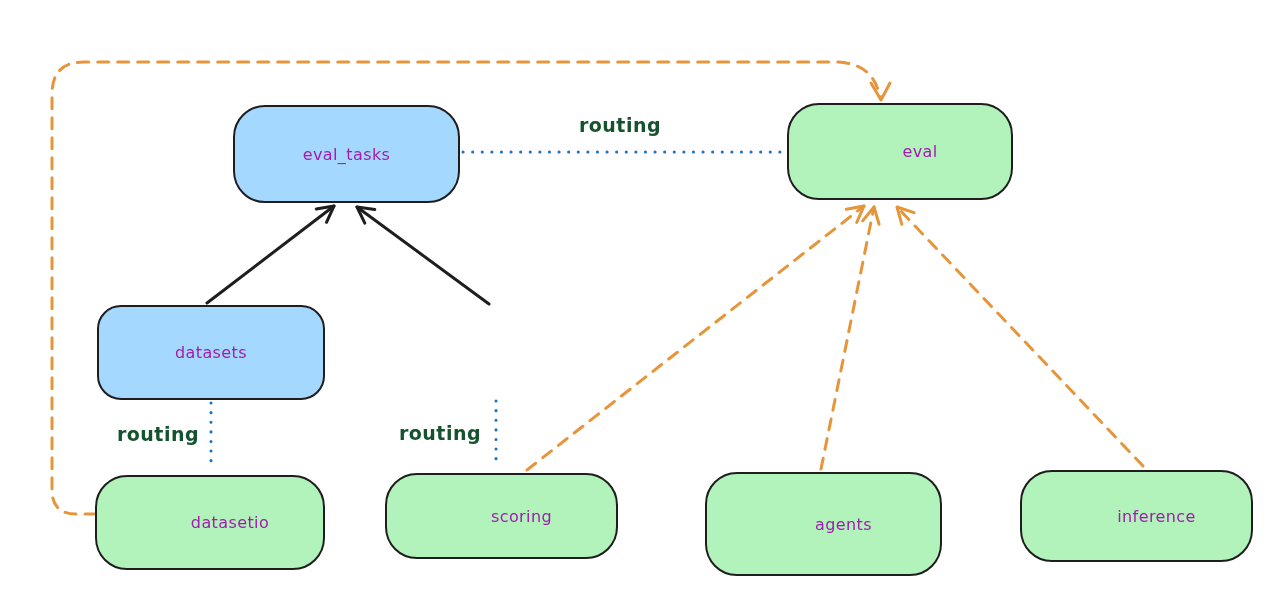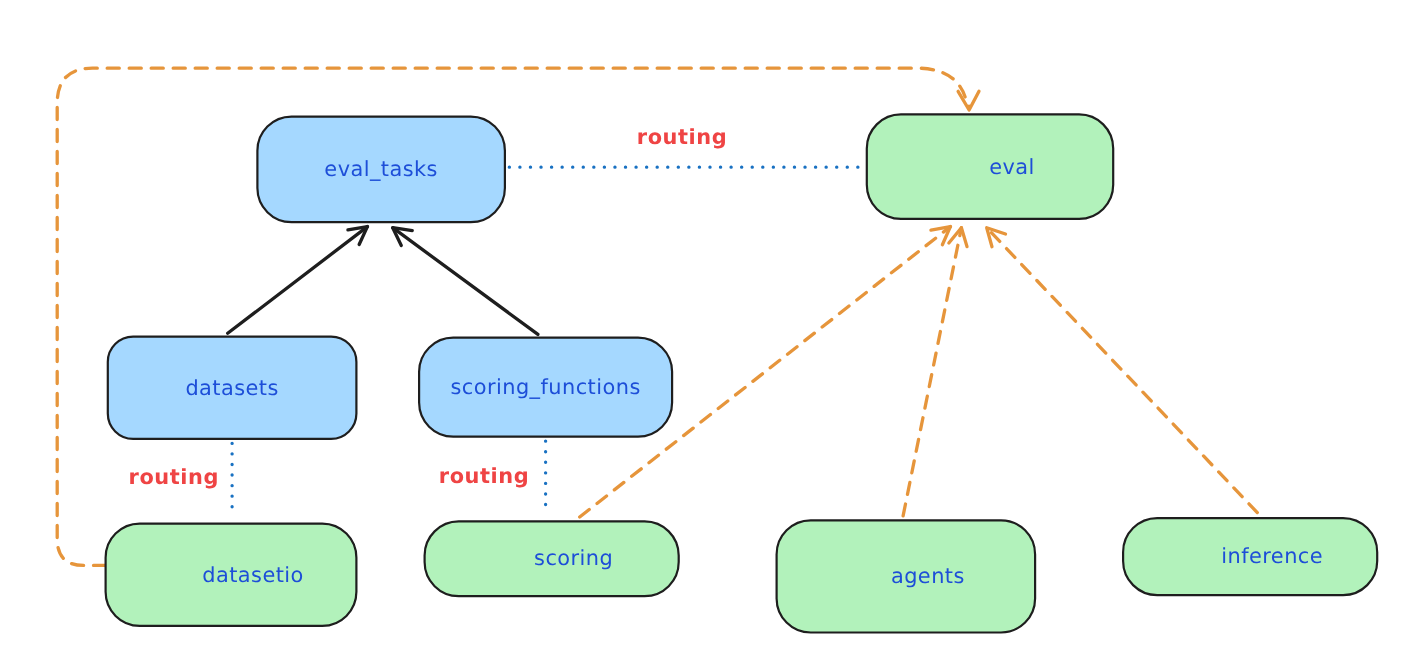--- a/index.html
+++ b/index.html
@@ -9,45 +9,45 @@
     background:#ffffff;
     font-family:"DejaVu Sans","Liberation Sans",sans-serif;
     overflow:hidden;
   }
   svg.wires{position:absolute;left:0;top:0;width:1280px;height:596px;}
   .node{
     position:absolute;
     display:flex;align-items:center;justify-content:center;
     border:2.8px solid #1e1e1e;
     border-radius:32px;
-    font-size:19px;
-    color:#1d4ed8;
+    font-size:16px;
+    color:#a21caf;
     letter-spacing:0.4px;
     box-sizing:border-box;
   }
   .node.blue{background:#a5d8ff;}
   .node.green{background:#b2f2bb;padding-left:40px;}
   .edge-label{
     position:absolute;
     width:120px;
     text-align:center;
     font-size:19px;
     font-weight:bold;
-    color:#ef4444;
+    color:#14532d;
     letter-spacing:0.5px;
   }
   
   #n-eval_tasks{left:233px;top:105px;width:227px;height:98px;}
   #n-eval{left:787px;top:103px;width:226px;height:97px;}
   #n-datasets{left:97px;top:305px;width:228px;height:95px;border-radius:24px;}
   #n-scoring_functions{left:380px;top:306px;width:232px;height:92px;}
   #n-datasetio{left:95px;top:475px;width:230px;height:95px;}
-  #n-scoring{left:385px;top:473px;width:233px;height:70px;}
+  #n-scoring{left:385px;top:473px;width:233px;height:86px;}
   #n-agents{left:705px;top:472px;width:237px;height:104px;}
-  #n-inference{left:1020px;top:470px;width:233px;height:72px;}
+  #n-inference{left:1020px;top:470px;width:233px;height:92px;}
   
   #lbl-routing-top{left:560px;top:114px;}
   #lbl-routing-left{left:98px;top:423px;}
   #lbl-routing-mid{left:380px;top:422px;}
 </style>
 </head>
 <body>
 
 <div class="canvas">
 
@@ -95,23 +95,20 @@
   </div>
 
   <div class="node green" id="n-eval">
     <span>eval</span>
   </div>
 
   <div class="node blue" id="n-datasets">
     <span>datasets</span>
   </div>
 
-  <div class="node blue" id="n-scoring_functions">
-    <span>scoring_functions</span>
-  </div>
 
   <div class="node green" id="n-datasetio">
     <span>datasetio</span>
   </div>
 
   <div class="node green" id="n-scoring">
     <span>scoring</span>
   </div>
 
   <div class="node green" id="n-agents">

